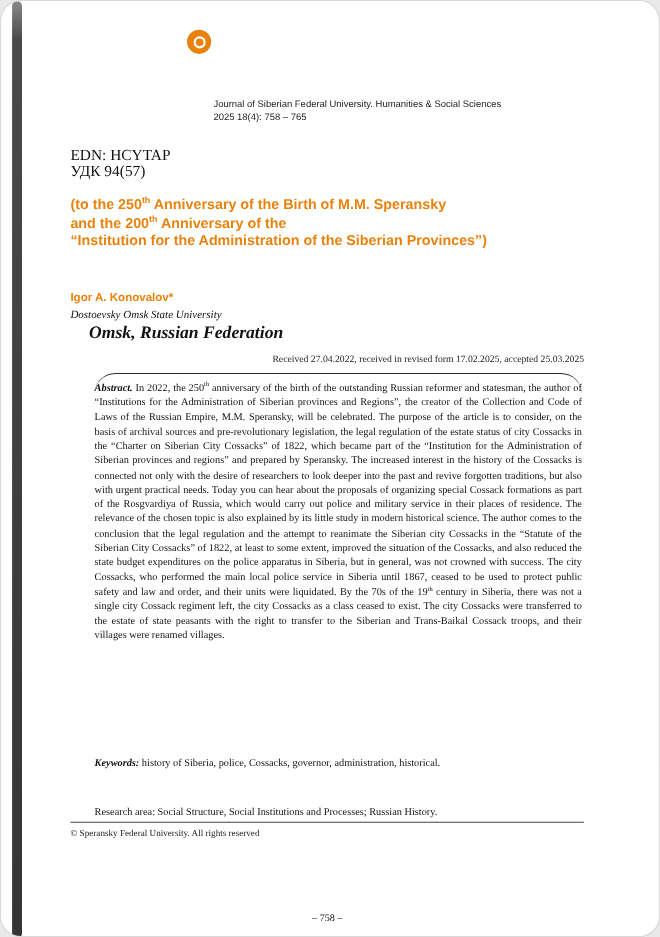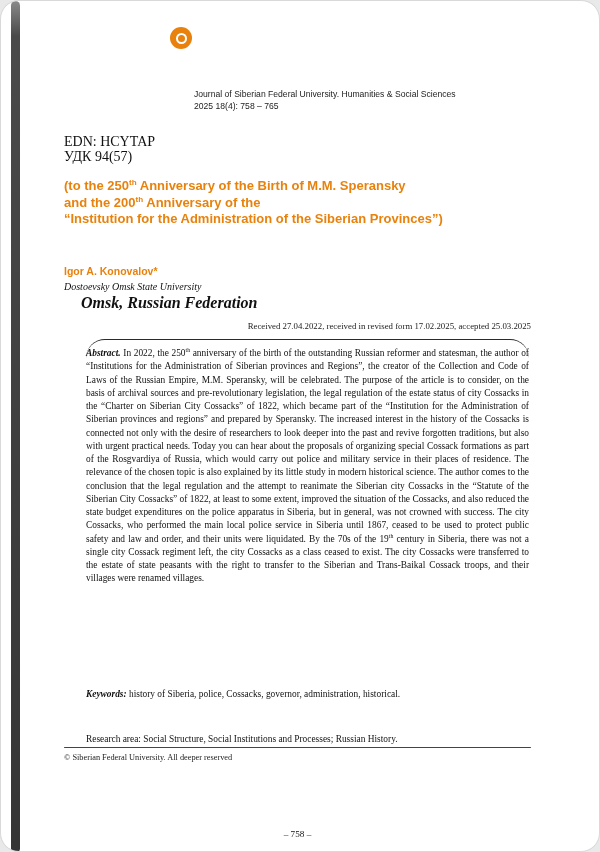--- a/index.html
+++ b/index.html
@@ -103,18 +103,18 @@
 
   <div class="abstract"><span class="b">Abstract.</span><span> In 2022, the 250</span><sup>th</sup><span> anniversary of the birth of the outstanding Russian reformer and statesman, the author of “Institutions for the Administration of Siberian provinces and Regions”, the creator of the Collection and Code of Laws of the Russian Empire, M.M. Speransky, will be celebrated. The purpose of the article is to consider, on the basis of archival sources and pre-revolutionary legislation, the legal regulation of the estate status of city Cossacks in the “Charter on Siberian City Cossacks” of 1822, which became part of the “Institution for the Administration of Siberian provinces and regions” and prepared by Speransky. The increased interest in the history of the Cossacks is connected not only with the desire of researchers to look deeper into the past and revive forgotten traditions, but also with urgent practical needs. Today you can hear about the proposals of organizing special Cossack formations as part of the Rosgvardiya of Russia, which would carry out police and military service in their places of residence. The relevance of the chosen topic is also explained by its little study in modern historical science. The author comes to the conclusion that the legal regulation and the attempt to reanimate the Siberian city Cossacks in the “Statute of the Siberian City Cossacks” of 1822, at least to some extent, improved the situation of the Cossacks, and also reduced the state budget expenditures on the police apparatus in Siberia, but in general, was not crowned with success. The city Cossacks, who performed the main local police service in Siberia until 1867, ceased to be used to protect public safety and law and order, and their units were liquidated. By the 70s of the 19</span><sup>th</sup><span> century in Siberia, there was not a single city Cossack regiment left, the city Cossacks as a class ceased to exist. The city Cossacks were transferred to the estate of state peasants with the right to transfer to the Siberian and Trans-Baikal Cossack troops, and their villages were renamed villages.</span></div>
 
   <div class="keywords"><span class="b">Keywords:</span><span> history of Siberia, police, Cossacks, governor, administration, historical.</span></div>
 
   <div class="research"><span>Research area: Social Structure, Social Institutions and Processes; Russian History.</span></div>
 
   <div class="foot-rule"></div>
 
   <div class="footnotes">
-    <div>© Siberian Federal University. All deeper reserved</div>
+    <div>© Speransky Federal University. All rights reserved</div>
   </div>
 
   <div class="pagenum">– 758 –</div>
 
 </div>
 
 </body></html>

